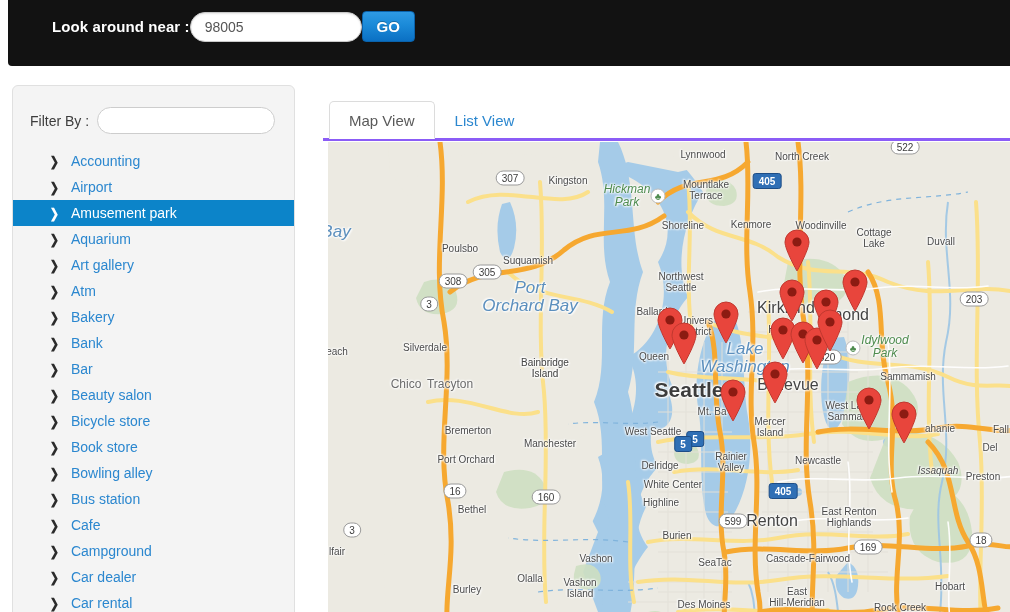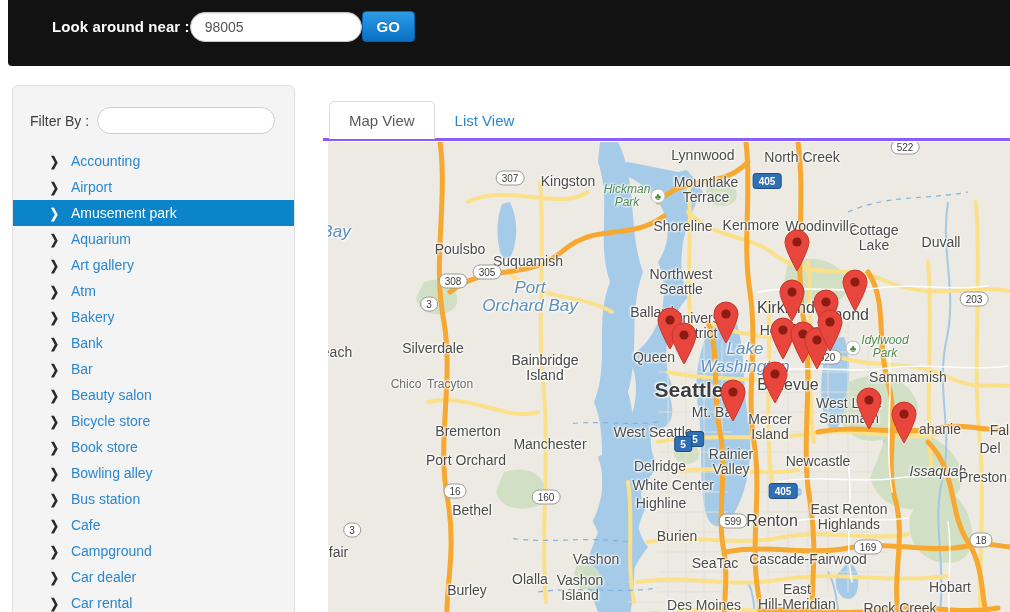--- a/index.html
+++ b/index.html
@@ -183,21 +183,21 @@
     position: absolute;
     font-family: "Liberation Sans", sans-serif;
     color: #605f5e;
     white-space: nowrap;
     text-shadow: 0 0 3px #fff, 0 0 2px #fff, 1px 1px 2px #fff, -1px -1px 2px #fff;
     pointer-events: none;
     transform: translate(-50%, -50%);
     line-height: 1.05;
     text-align: center;
   }
-  .lbl-city  { font-size: 14px; color: #4a4a4a; }
+  .lbl-city  { font-size: 10px; color: #4a4a4a; }
   .lbl-big   { font-size: 21px; color: #3c3c3c; font-weight: bold; }
   .lbl-mid   { font-size: 16px; color: #444; }
   .lbl-small { font-size: 12px; color: #6b6b6b; }
   .lbl-water { font-size: 17px; color: #5c8fbd; font-style: italic; }
   .lbl-park  { font-size: 12px; color: #4e8b4e; font-style: italic; }
 
   .shield {
     position: absolute;
     transform: translate(-50%, -50%);
     background: #ffffff;
@@ -477,21 +477,21 @@
           <path d="M330,280 C300,284 270,278 240,282"></path>
           <path d="M210,450 C250,444 290,452 330,446"></path>
         </g>
       </g>
     </svg>
 
     <div class="map-canvas" id="map-overlay">
         <div class="map-label lbl-city" style="left: 240px; top: 39px; white-space: pre;">Kingston</div>
         <div class="map-label lbl-city" style="left: 132px; top: 107px; white-space: pre;">Poulsbo</div>
         <div class="map-label lbl-city" style="left: 200px; top: 111px; white-space: pre; margin-top: 8px;">Suquamish</div>
-        <div class="map-label lbl-city" style="left: 105px; top: 206px; white-space: pre;">Silverdale</div>
+        <div class="map-label lbl-city" style="left: 97px; top: 206px; white-space: pre;">Silverdale</div>
         <div class="map-label lbl-city" style="left: 217px; top: 226px; white-space: pre;">Bainbridge
 Island</div>
         <div class="map-label lbl-water" style="left: 202px; top: 155px; white-space: pre;">Port
 Orchard Bay</div>
         <div class="map-label lbl-park" style="left: 299px; top: 54px; white-space: pre;">Hickman
 Park</div>
         <div class="map-label lbl-water" style="left: 8px; top: 90px; white-space: pre;">Bay</div>
         <div class="map-label lbl-city" style="left: 9px; top: 210px; white-space: pre;">each</div>
         <div class="map-label lbl-small" style="left: 78px; top: 242px; white-space: pre;">Chico</div>
         <div class="map-label lbl-small" style="left: 122px; top: 242px; white-space: pre;">Tracyton</div>

